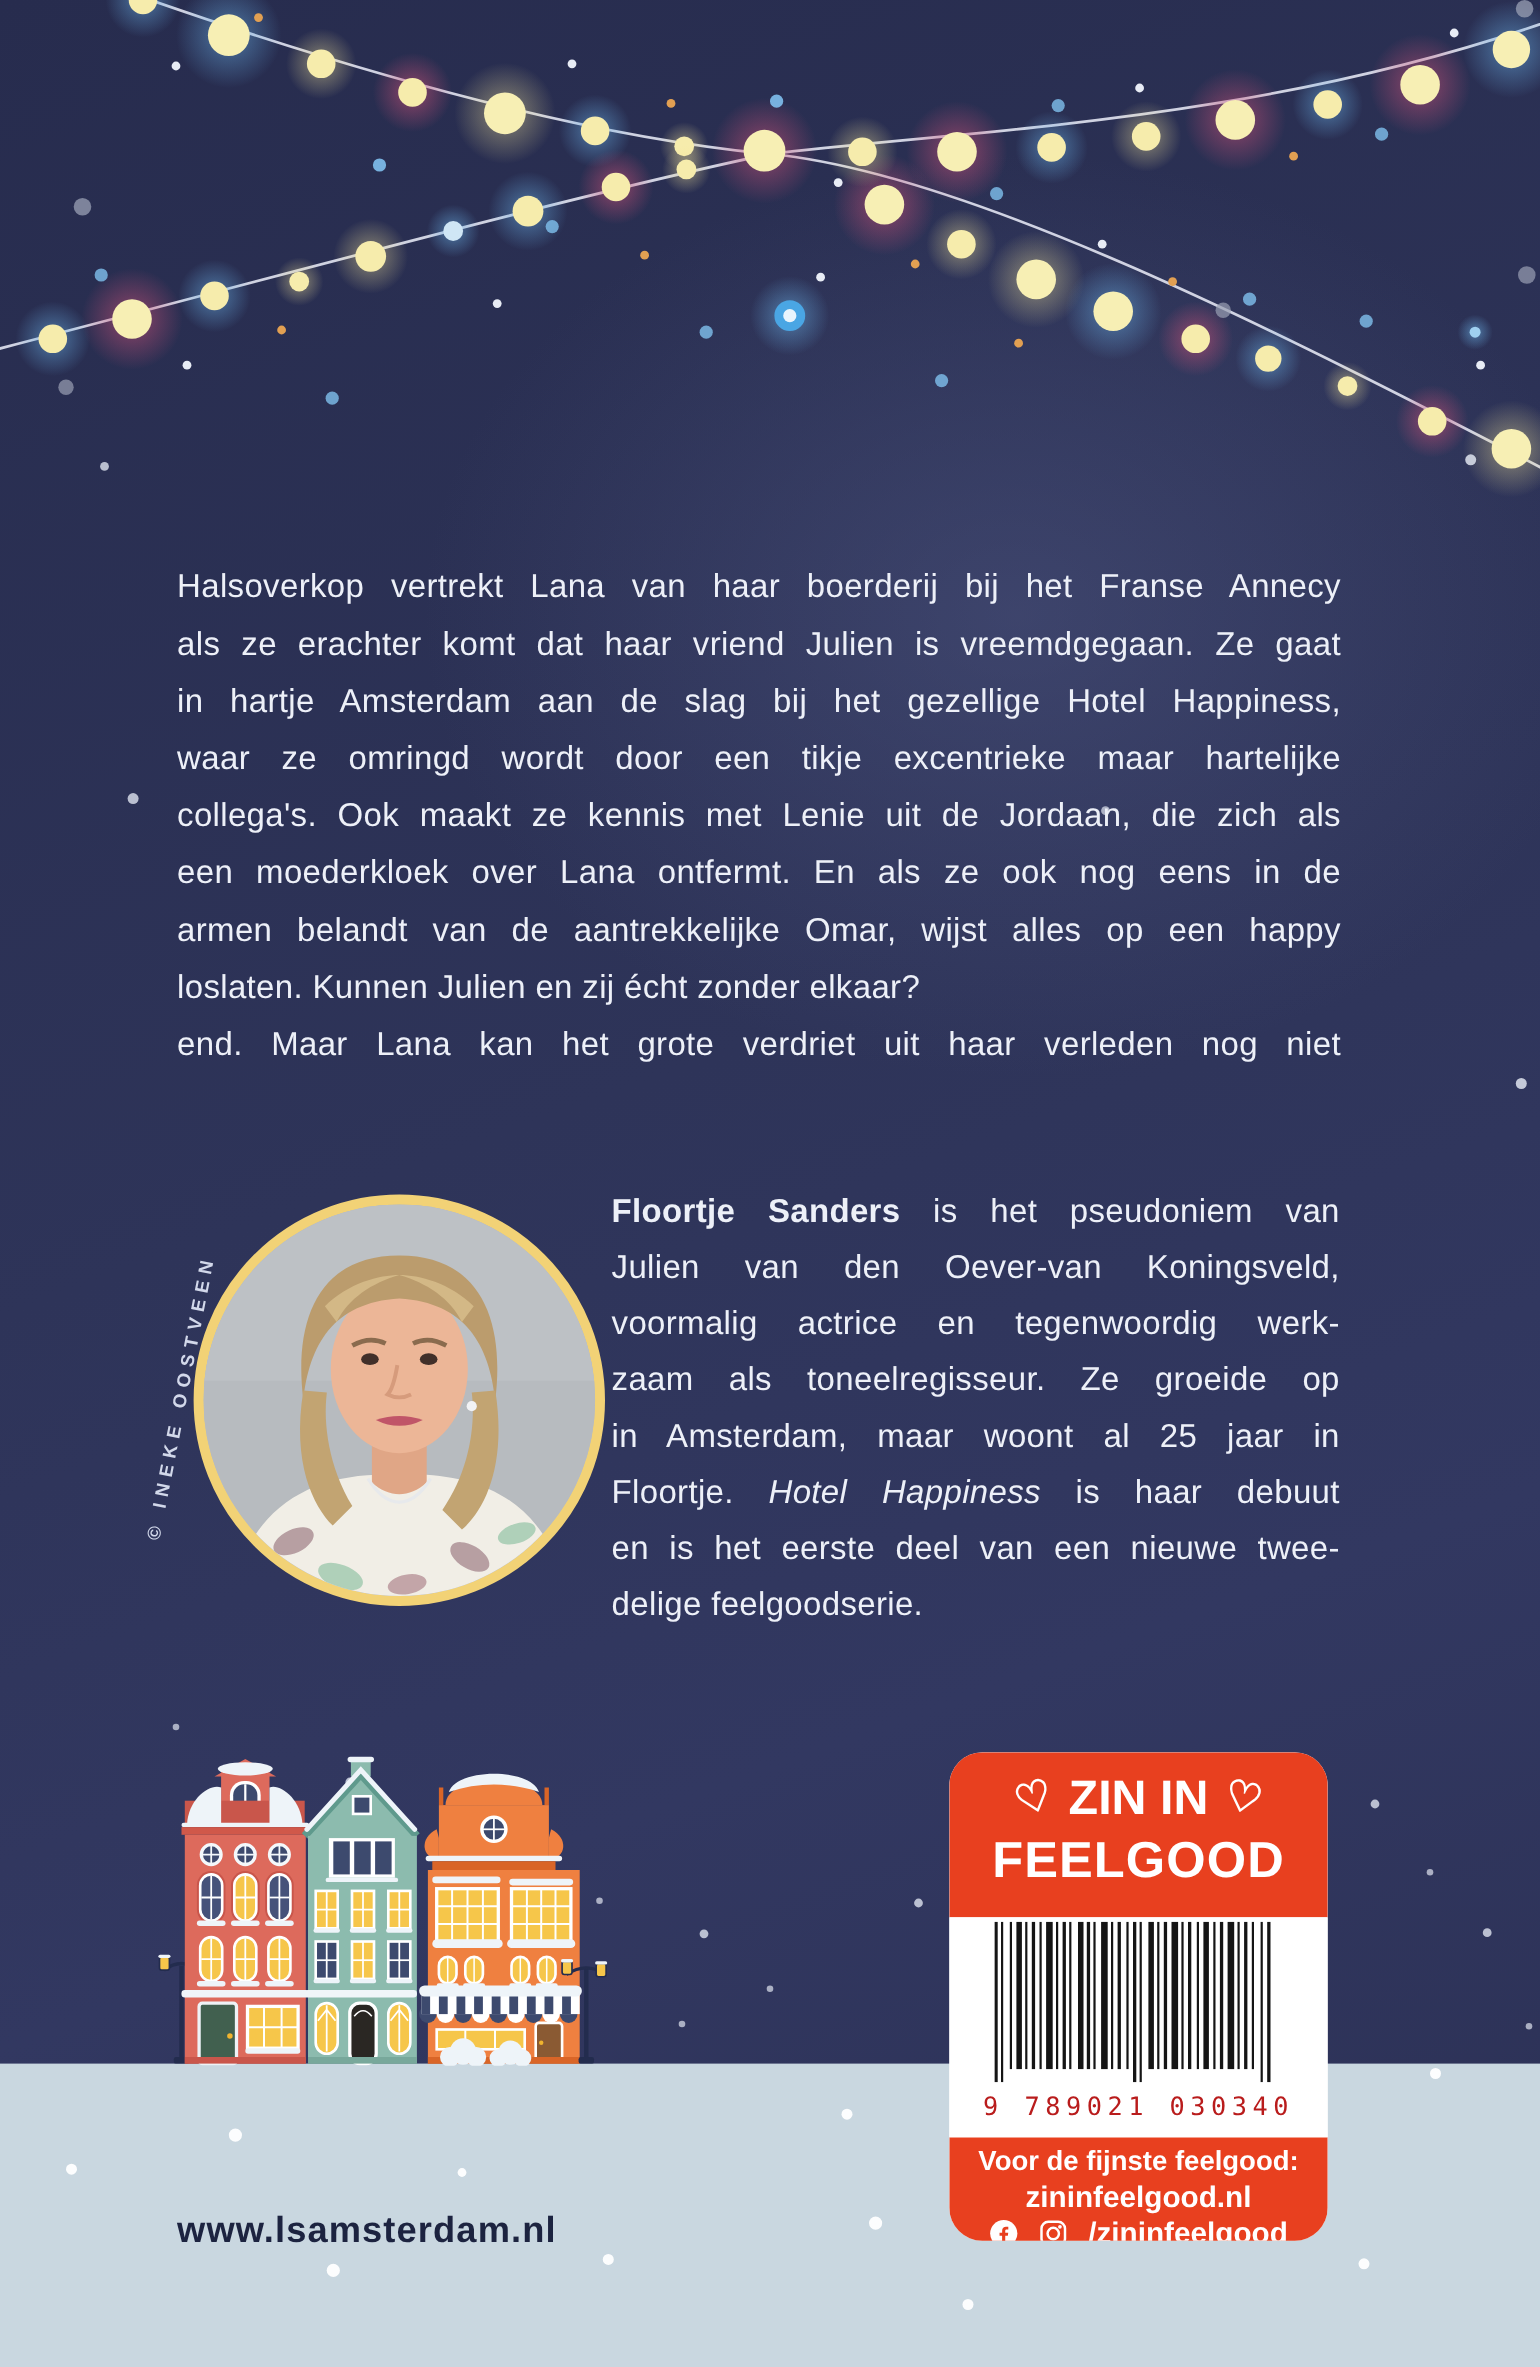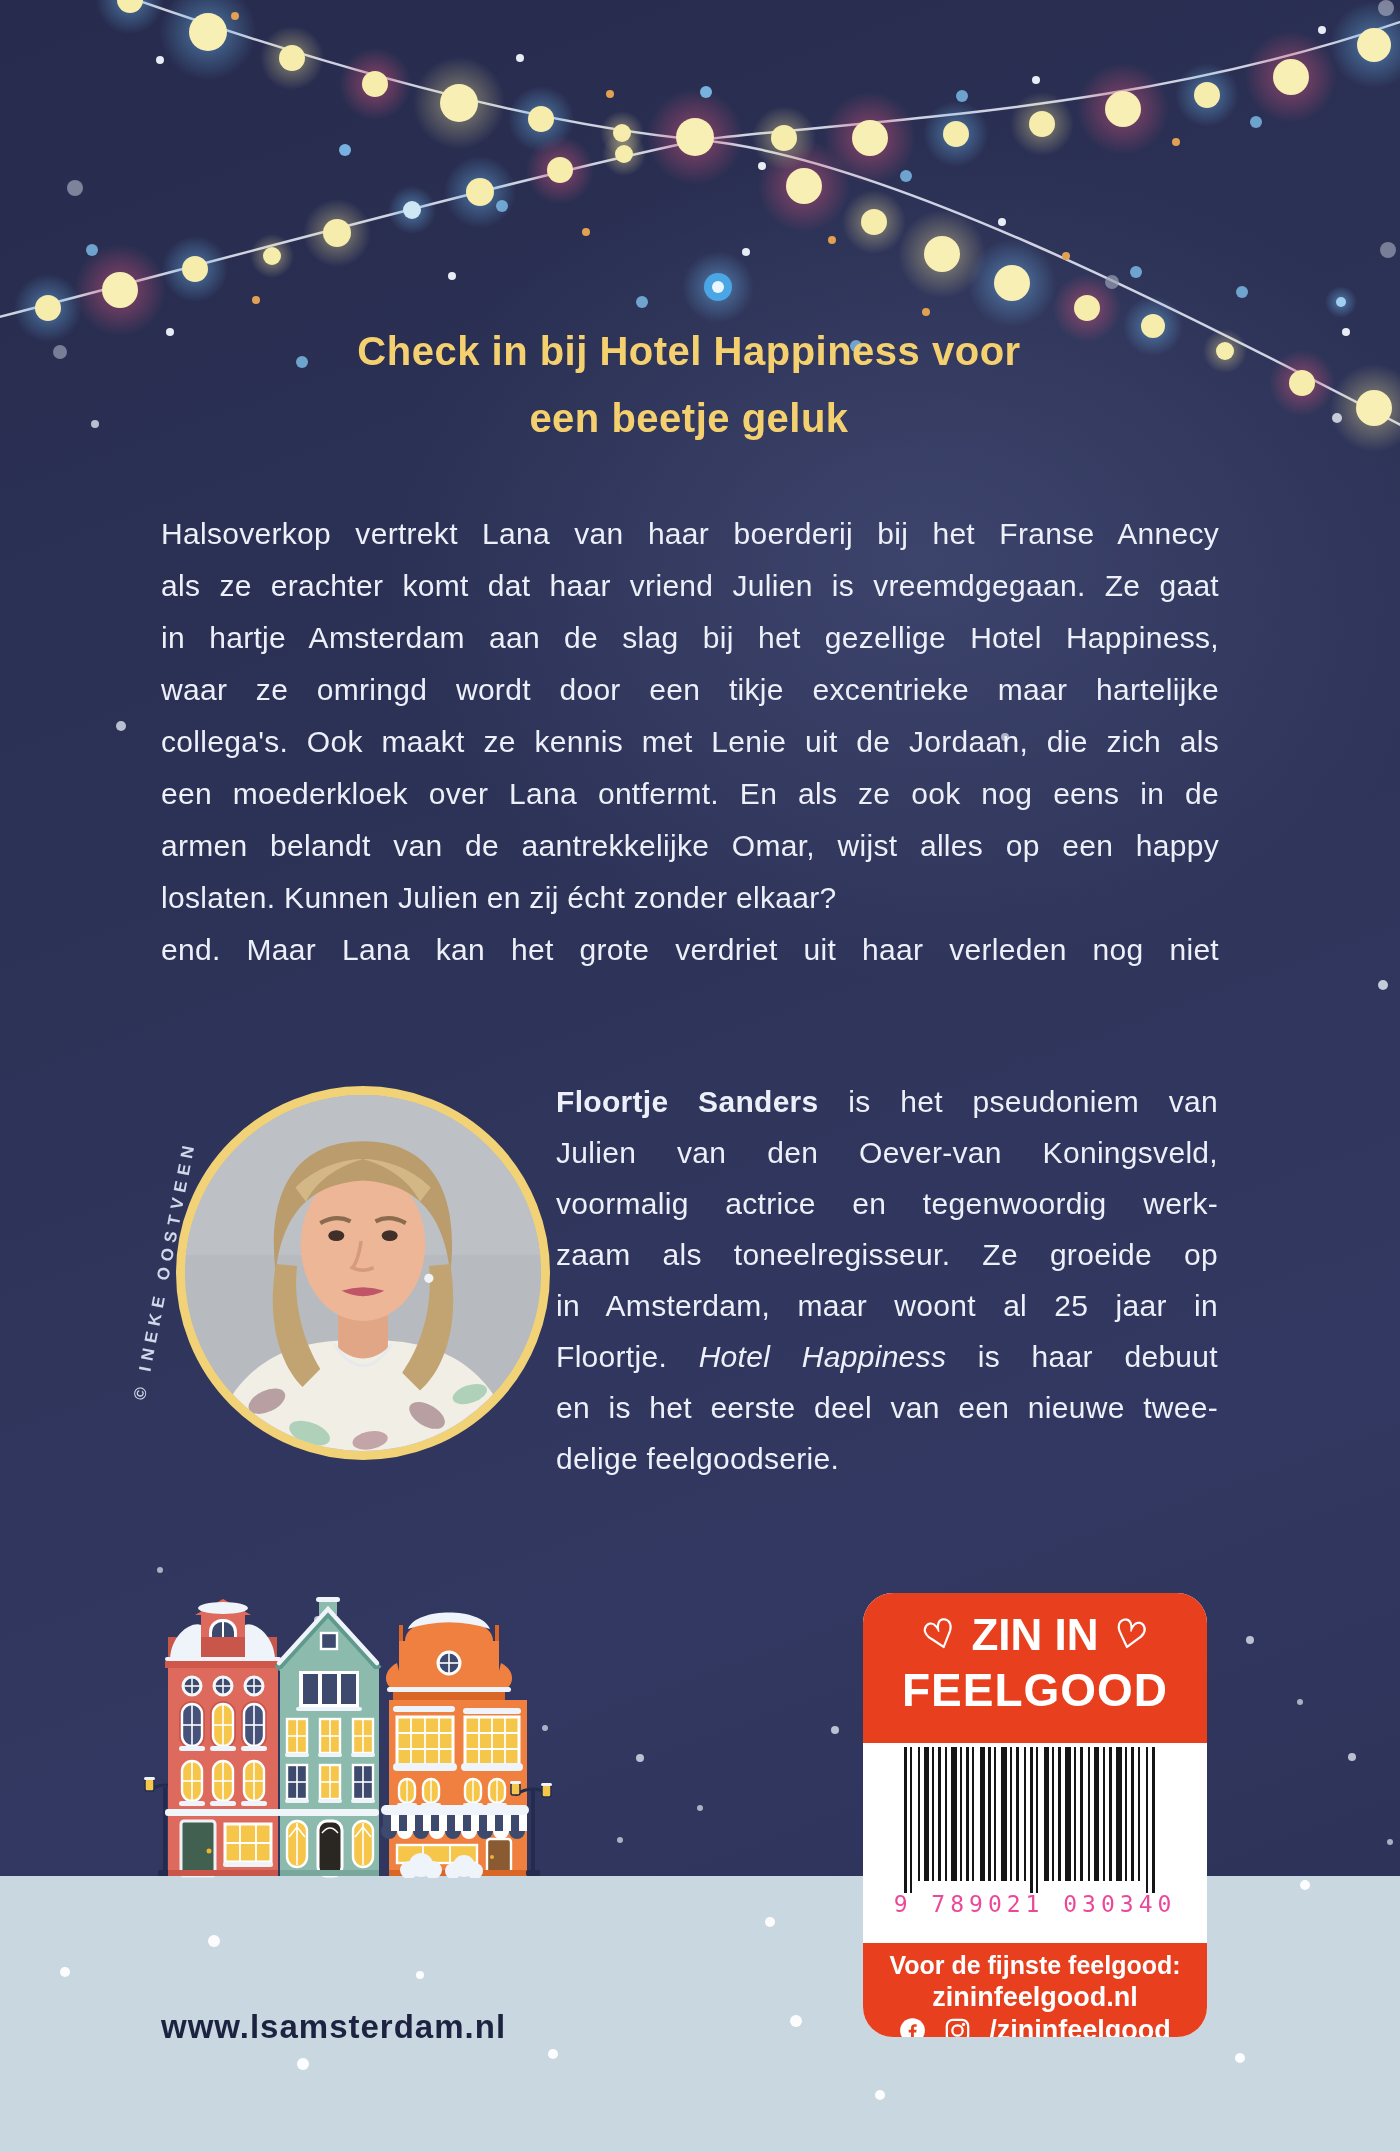--- a/index.html
+++ b/index.html
@@ -44,22 +44,22 @@
   .badge{left:863px;top:1593px;width:344px;height:444px;border-radius:30px;background:#fff;overflow:hidden;}
   .badge-top{height:134px;background:#e8401f;color:#fff;text-align:center;padding-top:16px;box-sizing:content-box;}
   .badge-top .row1{display:flex;align-items:center;justify-content:center;gap:14px;font-size:44px;font-weight:bold;line-height:52px;}
   .badge-top .heart{font-size:38px;font-weight:bold;display:inline-block;}
   .badge-top .heart.l{transform:rotate(-18deg);}
   .badge-top .heart.r{transform:rotate(14deg);}
   .badge-top .row2{font-size:46px;font-weight:bold;letter-spacing:1px;line-height:58px;}
   .badge-mid{height:200px;background:#fff;position:relative;}
   .barcode-bars{position:absolute;left:41px;top:4px;}
   .barcode-digits{
-    position:absolute;left:0;top:148px;width:100%;text-align:center;
-    font-family:"DejaVu Sans Mono", monospace;font-size:23px;letter-spacing:5px;color:#ec4899;
+    position:absolute;left:0;top:160px;width:100%;text-align:center;
+    font-family:"DejaVu Sans Mono", monospace;font-size:23px;letter-spacing:5px;color:#b91c1c;
   }
   .badge-bottom{height:110px;background:#e8401f;color:#fff;text-align:center;padding-top:7px;box-sizing:content-box;}
   .badge-bottom .f1{font-size:25px;font-weight:bold;line-height:31px;}
   .badge-bottom .f2{font-size:27px;font-weight:bold;line-height:33px;}
   .badge-bottom .f3{display:flex;align-items:center;justify-content:center;gap:18px;font-size:27px;font-weight:bold;line-height:33px;}
 
   
   .website{left:161px;top:2008px;color:#1c2340;font-size:33px;letter-spacing:1px;font-weight:bold;}
 </style>
 </head>
@@ -312,24 +312,20 @@
         <circle cx="796" cy="2021" r="6"></circle>
       <circle cx="1055" cy="1944" r="6"></circle>
         <circle cx="1046" cy="1977" r="5"></circle>
         <circle cx="1305" cy="1885" r="5"></circle>
       <circle cx="880" cy="2095" r="5"></circle>
         <circle cx="1240" cy="2058" r="5"></circle>
         <circle cx="420" cy="1975" r="4"></circle>
     </g>
   </svg>
 
-  <div class="abs headline">
-    <div>Check in bij Hotel Happiness voor</div>
-    <div>een beetje geluk</div>
-  </div>
 
   <div class="abs synopsis">
     <div class="jline">Halsoverkop vertrekt Lana van haar boerderij bij het Franse Annecy</div>
     <div class="jline">als ze erachter komt dat haar vriend Julien is vreemdgegaan. Ze gaat</div>
     <div class="jline">in hartje Amsterdam aan de slag bij het gezellige Hotel Happiness,</div>
     <div class="jline">waar ze omringd wordt door een tikje excentrieke maar hartelijke</div>
     <div class="jline">collega's. Ook maakt ze kennis met Lenie uit de Jordaan, die zich als</div>
     <div class="jline">een moederkloek over Lana ontfermt. En als ze ook nog eens in de</div>
     <div class="jline">armen belandt van de aantrekkelijke Omar, wijst alles op een happy</div>
     <div class="jline last">loslaten. Kunnen Julien en zij écht zonder elkaar?</div>

